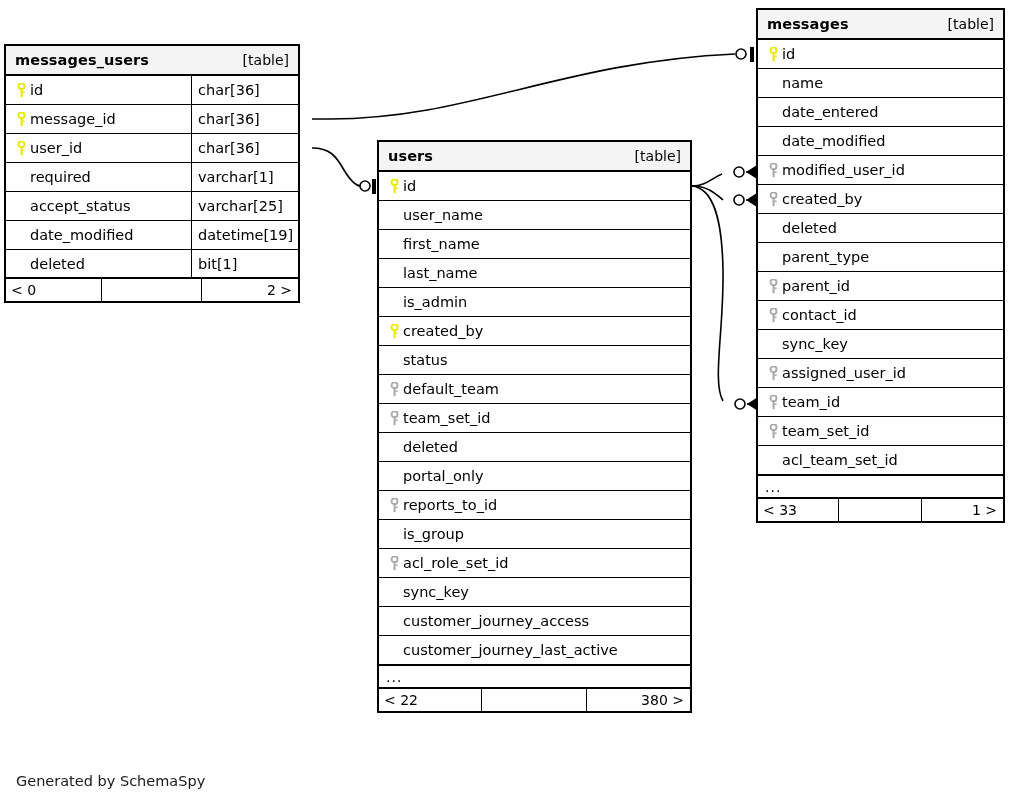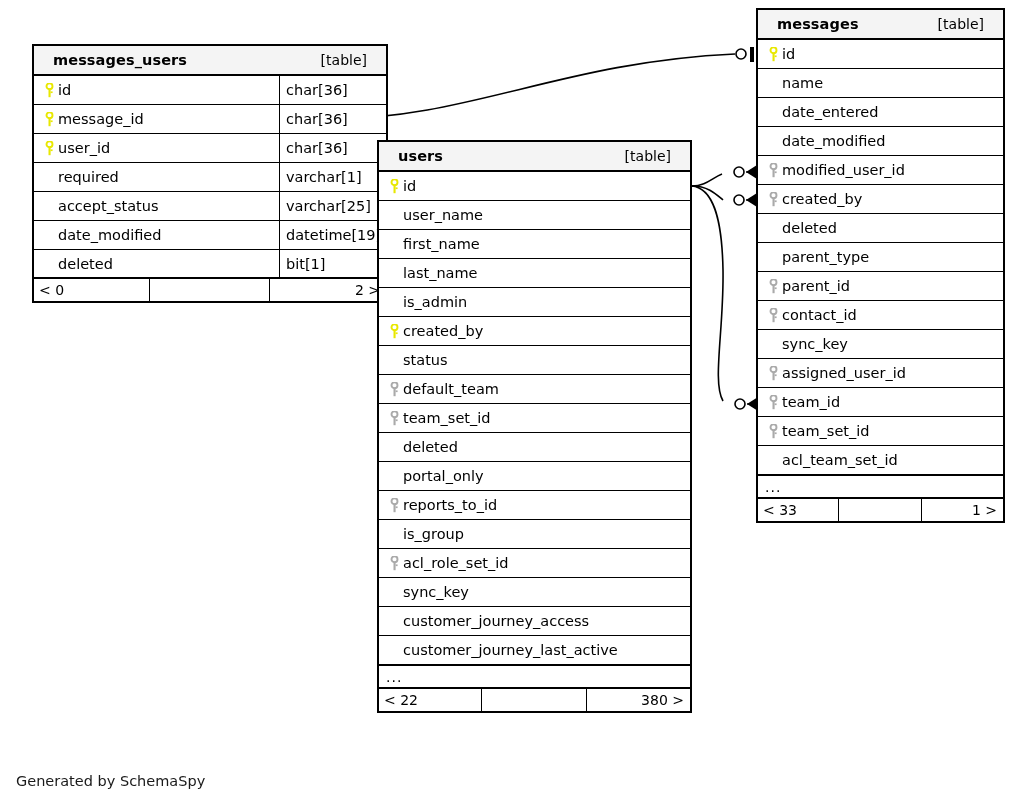--- a/index.html
+++ b/index.html
@@ -18,21 +18,21 @@
     position:absolute;
     border:2px solid #000000;
     background:#ffffff;
     box-sizing:border-box;
   }
   .tbl-header{
     background:#f4f4f4;
     border-bottom:2px solid #000000;
     box-sizing:border-box;
     display:flex;align-items:center;justify-content:space-between;
-    padding:0 19px;
+    padding:0 9px;
     height:30px;
     font-size:14.5px;
   }
   .tbl-name{font-weight:bold;color:#000;letter-spacing:0.1px;}
   .tbl-tag{font-weight:normal;color:#000;font-size:14px;}
 
   .col-row{
     display:flex;align-items:stretch;
     border-bottom:1px solid #000000;
     box-sizing:border-box;
@@ -111,21 +111,21 @@
       <circle cx="739" cy="200" r="5" fill="#ffffff" stroke="#000" stroke-width="1.6"></circle>
       <path d="M 757,193 L 746,200 L 757,207 Z" fill="#000"></path>
       <path d="M 746,200 L 757,200" stroke="#000" stroke-width="1.4"></path>
 
       <circle cx="740" cy="404" r="5" fill="#ffffff" stroke="#000" stroke-width="1.6"></circle>
       <path d="M 758,397 L 747,404 L 758,411 Z" fill="#000"></path>
       <path d="M 747,404 L 758,404" stroke="#000" stroke-width="1.4"></path>
     </g>
   </svg>
 
-  <div class="table-box" id="tbl-messages_users" style="left:32px;top:44px;width:356px;">
+  <div class="table-box" id="tbl-messages_users" style="left:4px;top:44px;width:296px;">
     <div class="tbl-header">
       <span class="tbl-name">messages_users</span>
       <span class="tbl-tag">[table]</span>
     </div>
     <div>
         <div class="col-row">
           <span class="col-name">
             <span class="keyslot">
               <svg class="keyicon" viewBox="0 0 9 15">
                 <circle cx="4.5" cy="3.2" r="3.0" fill="none" stroke="#e8e800" stroke-width="1.9"></circle>

